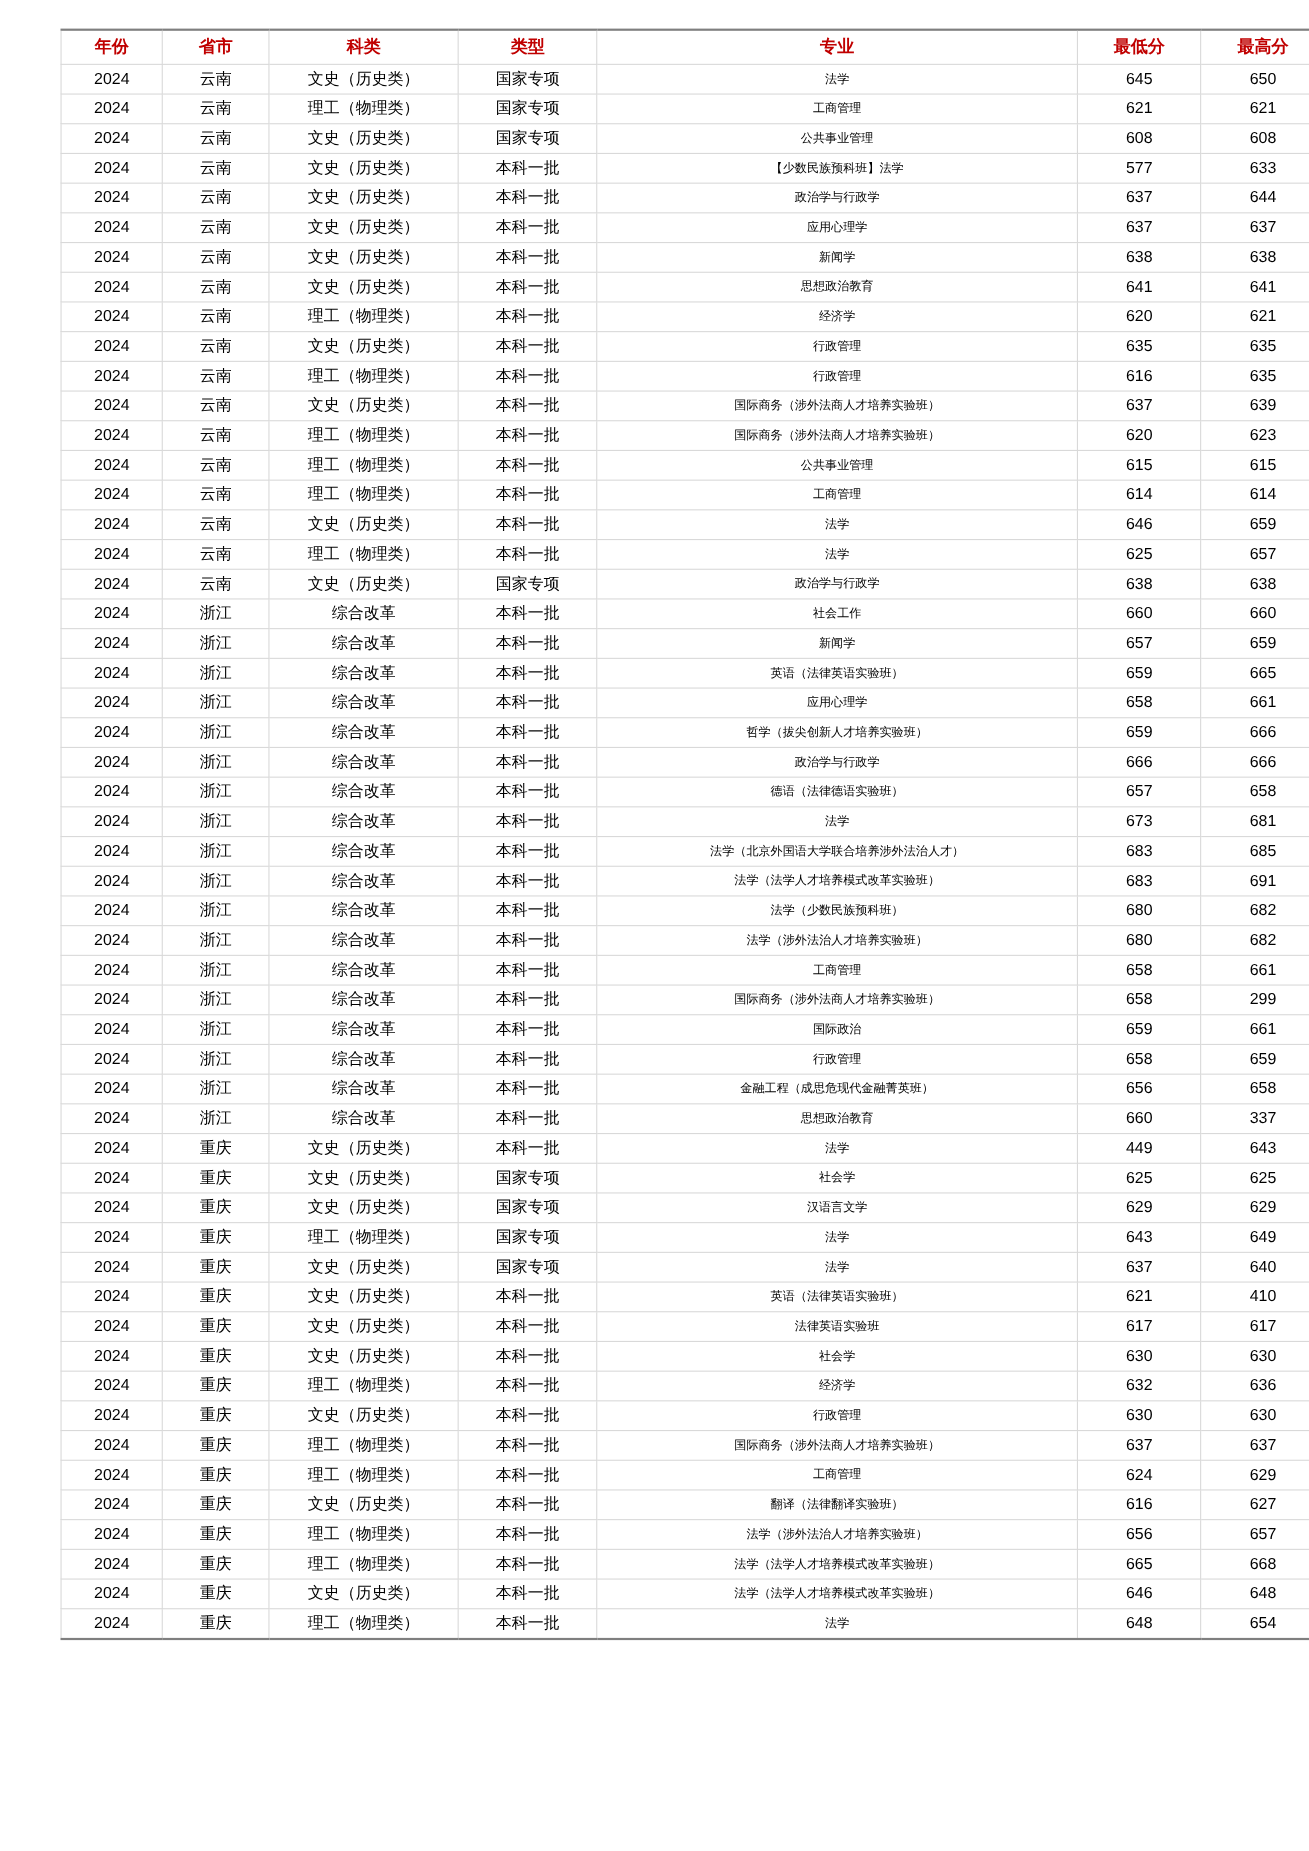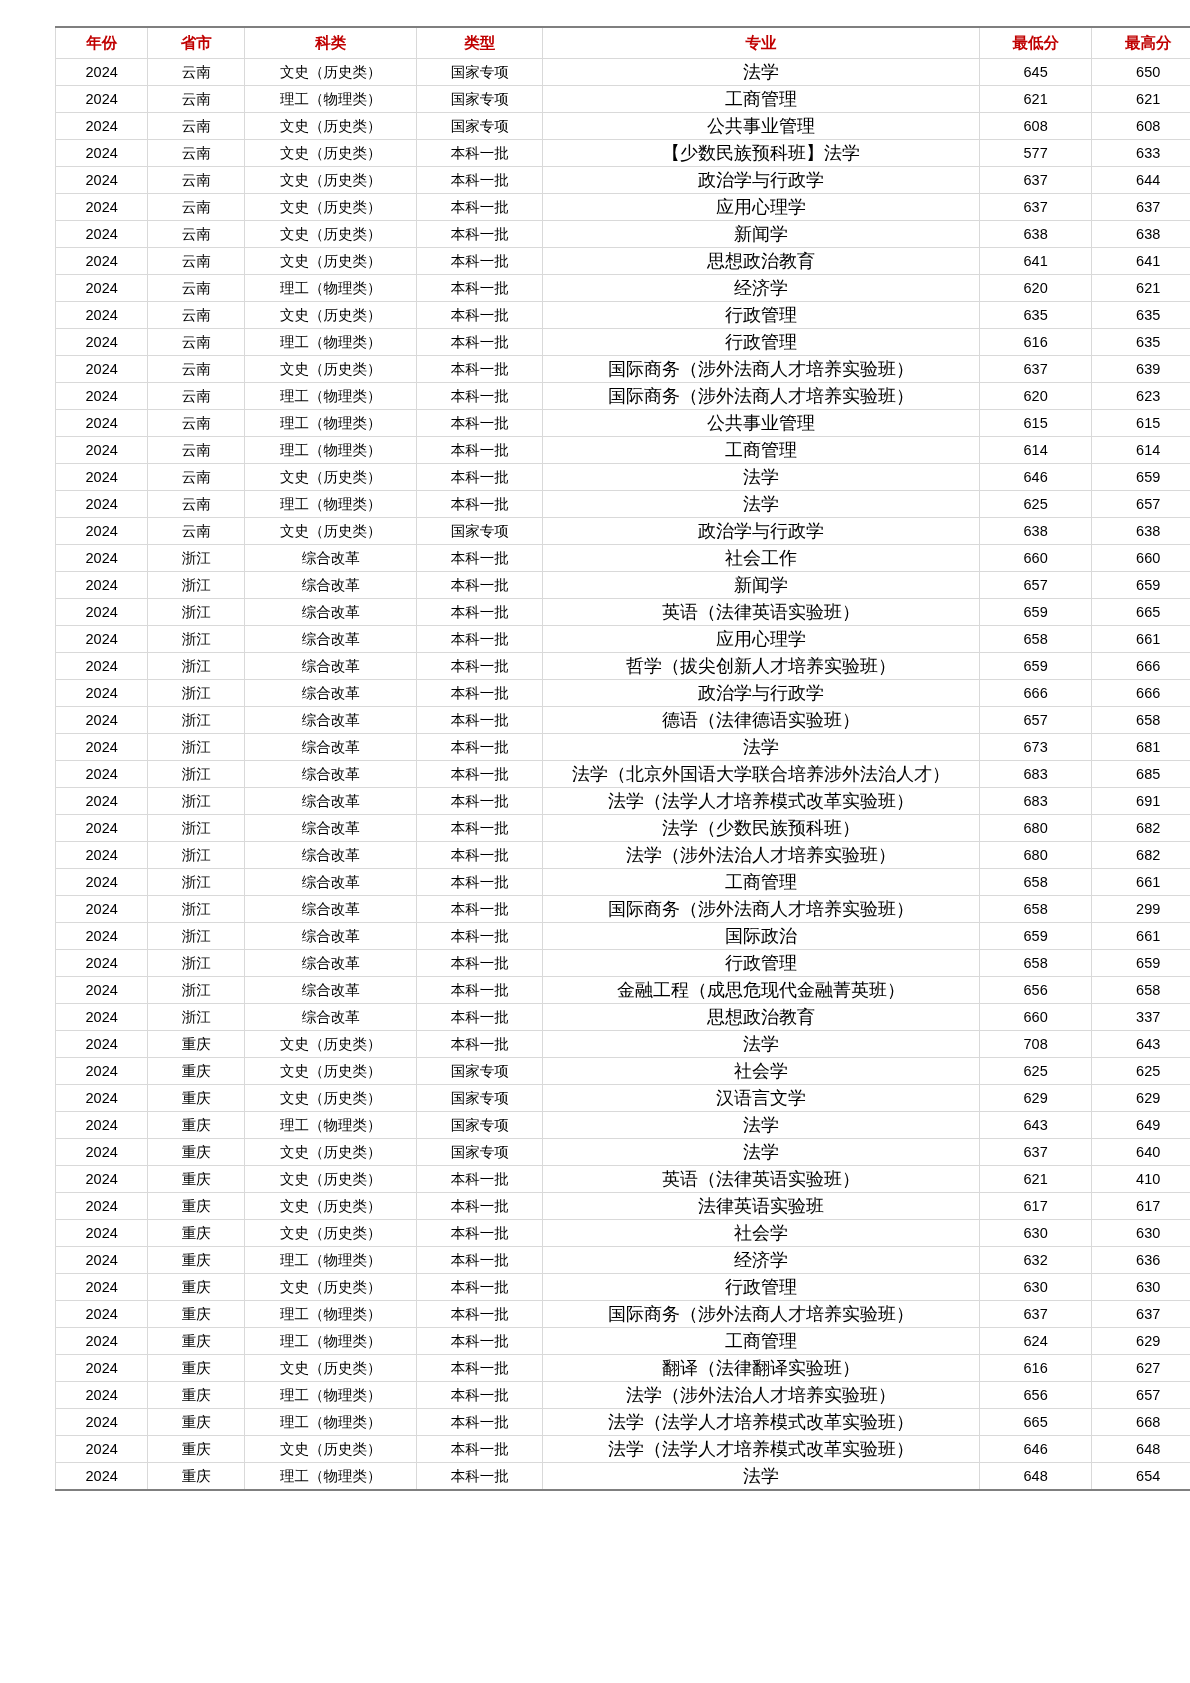--- a/index.html
+++ b/index.html
@@ -55,21 +55,21 @@
     line-height: 30px;
     border-top: 2px solid #7f7f7f;
     border-bottom: 1px solid #d9d9d9;
   }
   table.score-table thead tr {
     border-bottom: 1px solid #d9d9d9;
   }
   table.score-table tbody tr:last-child td {
     border-bottom: 2px solid #7f7f7f;
   }
-  .cell-major { font-size: 18px; }
+  .cell-major { font-size: 11px; }
 </style>
 </head>
 <body>
 
 <div class="page">
   <table class="score-table">
     <colgroup>
       <col class="c-year">
         <col class="c-prov">
         <col class="c-subject">
@@ -413,21 +413,21 @@
           <td class="cell-major">思想政治教育</td>
           <td>660</td>
           <td>337</td>
         </tr>
         <tr>
           <td>2024</td>
           <td>重庆</td>
           <td>文史（历史类）</td>
           <td>本科一批</td>
           <td class="cell-major">法学</td>
-          <td>708</td>
+          <td>449</td>
           <td>643</td>
         </tr>
         <tr>
           <td>2024</td>
           <td>重庆</td>
           <td>文史（历史类）</td>
           <td>国家专项</td>
           <td class="cell-major">社会学</td>
           <td>625</td>
           <td>625</td>

